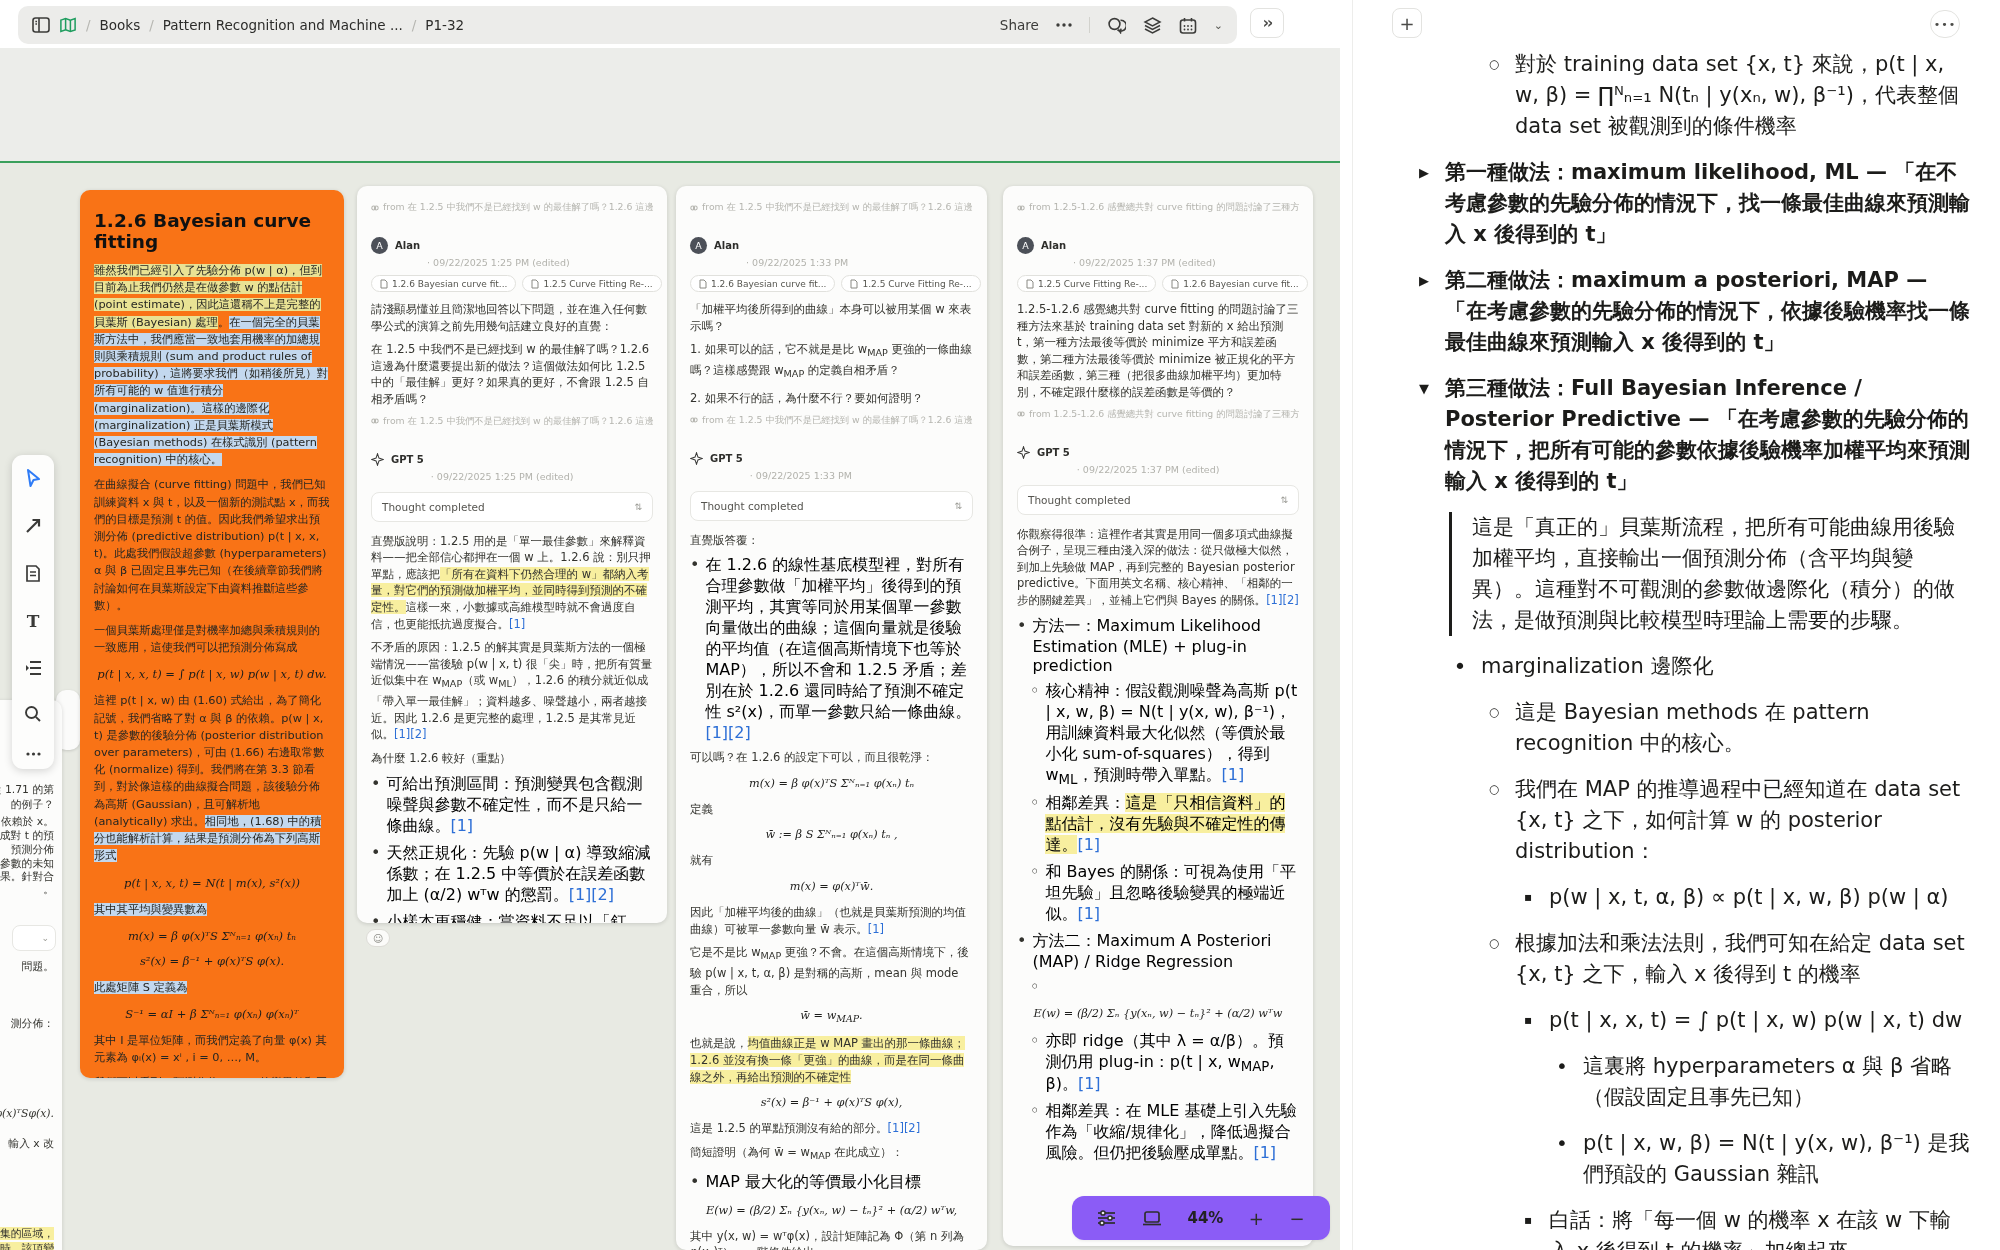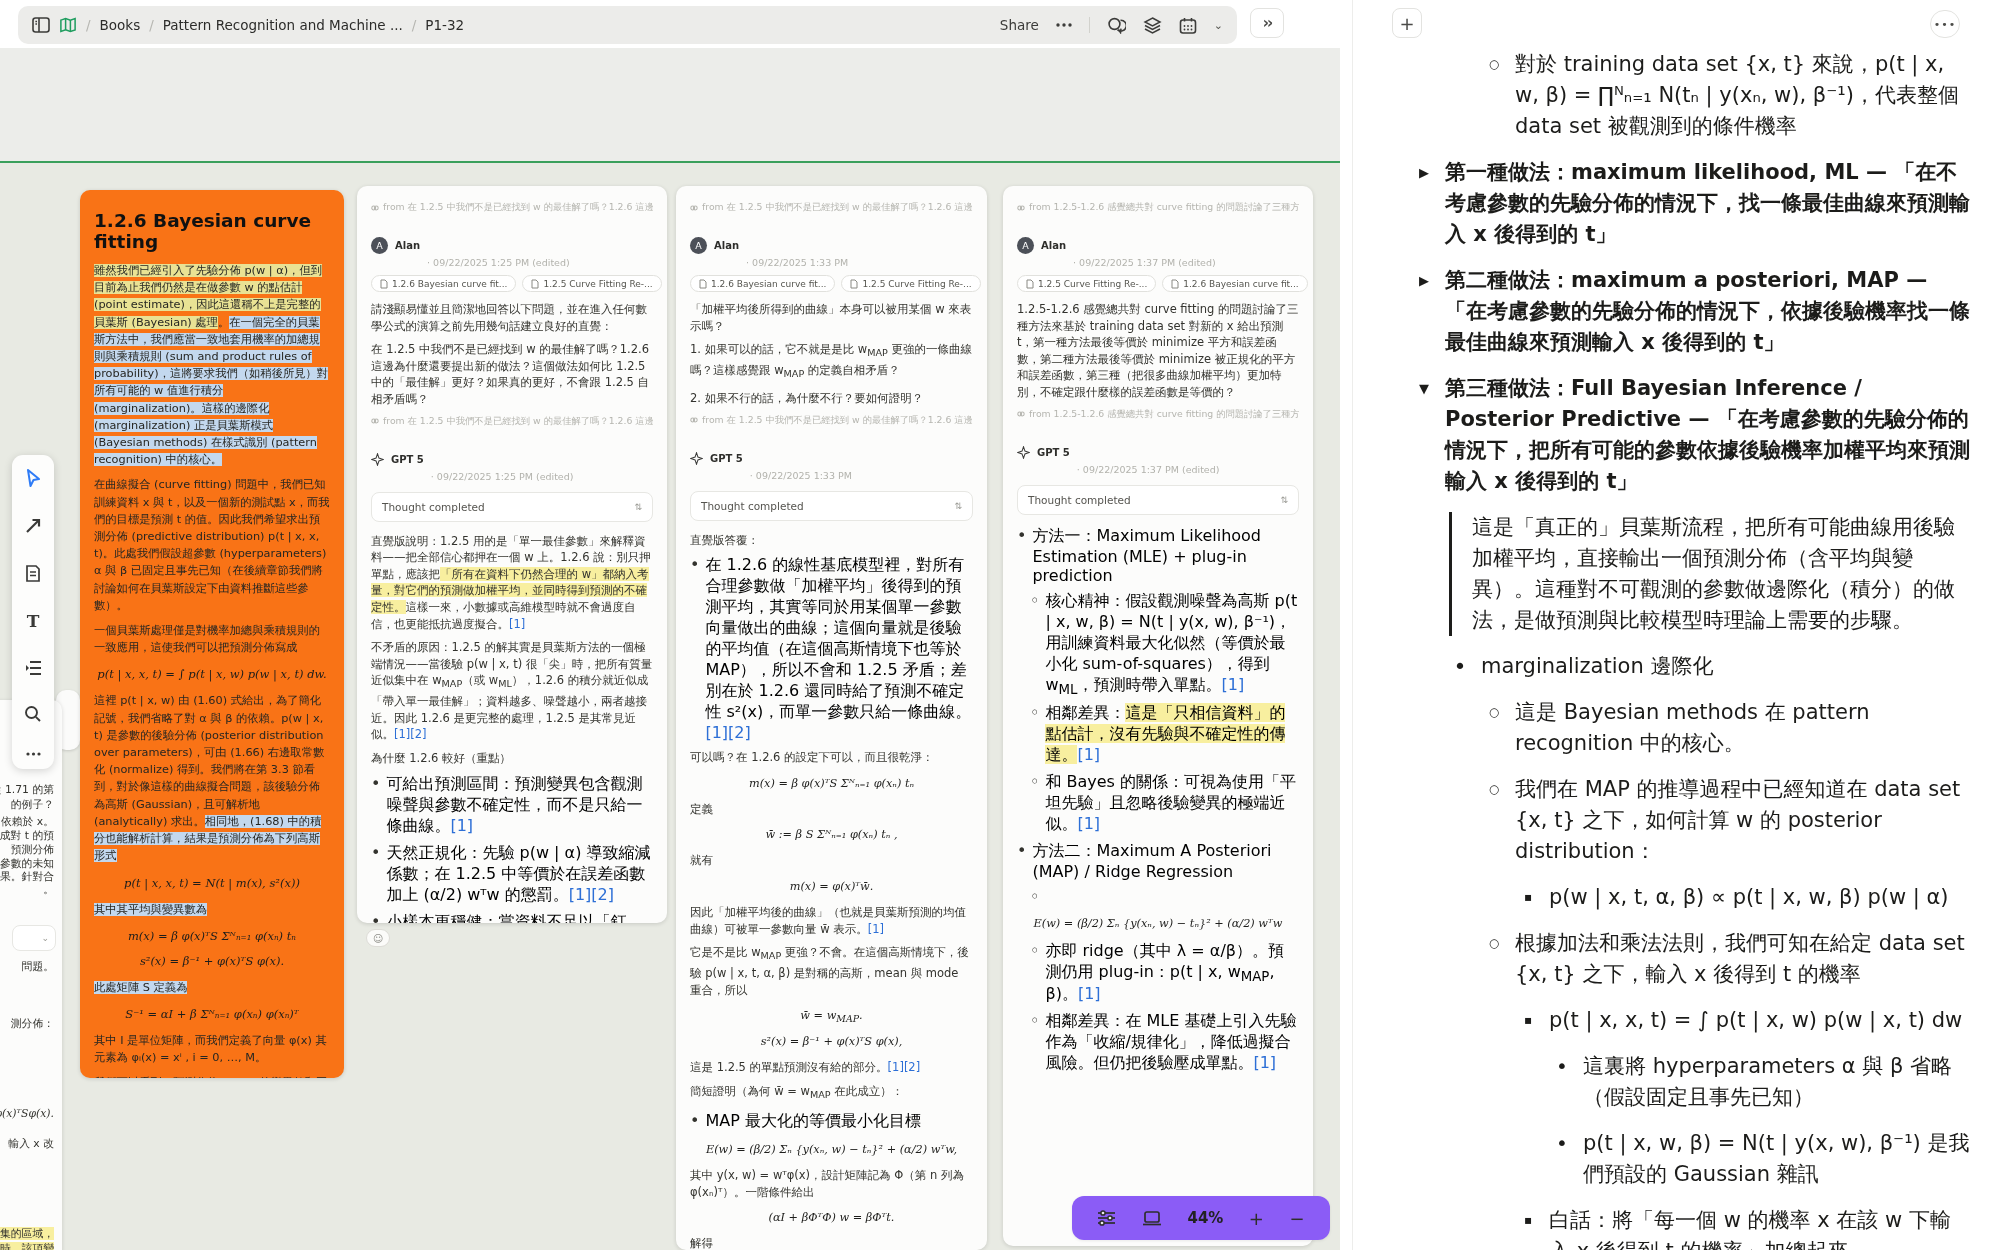--- a/index.html
+++ b/index.html
@@ -340,20 +340,21 @@
     </div>
     <div class="cp">可以嗎？在 1.2.6 的設定下可以，而且很乾淨：</div>
     <div class="cf">m(x) = β φ(x)ᵀS Σᴺₙ₌₁ φ(xₙ) tₙ</div>
     <div class="cp">定義</div>
     <div class="cf">w̄ := β S Σᴺₙ₌₁ φ(xₙ) tₙ ,</div>
     <div class="cp">就有</div>
     <div class="cf">m(x) = φ(x)ᵀw̄.</div>
     <div class="cp">因此「加權平均後的曲線」（也就是貝葉斯預測的均值曲線）可被單一參數向量 <span class="hl-mth">w̄</span> 表示。<span class="lnk">[1]</span></div>
     <div class="cp">它是不是比 <span class="hl-mth">w</span><sub>MAP</sub> 更強？不會。在這個高斯情境下，後驗 <span class="hl-mth">p(w | x, t, α, β)</span> 是對稱的高斯，mean 與 mode 重合，所以</div>
     <div class="cf">w̄ = w<sub>MAP</sub>.</div>
+    <div class="cp">也就是說，<span class="hl-y">均值曲線正是 w MAP 畫出的那一條曲線；1.2.6 並沒有換一條「更強」的曲線，而是在同一條曲線之外，再給出預測的不確定性</span></div>
     <div class="cf">s²(x) = β⁻¹ + φ(x)ᵀS φ(x),</div>
     <div class="cp">這是 1.2.5 的單點預測沒有給的部分。<span class="lnk">[1]</span><span class="lnk">[2]</span></div>
     <div class="cp">簡短證明（為何 <span class="hl-mth">w̄</span> = <span class="hl-mth">w</span><sub>MAP</sub> 在此成立）：</div>
     <div class="bl">
       <span class="bm">•</span>
       <span>MAP 最大化的等價最小化目標</span>
     </div>
     <div class="cf">E(w) = (β/2) Σₙ {y(xₙ, w) − tₙ}² + (α/2) wᵀw,</div>
     <div class="cp">其中 <span class="hl-mth">y(x, w) = wᵀφ(x)</span>，設計矩陣記為 <span class="hl-mth">Φ</span>（第 n 列為 <span class="hl-mth">φ(xₙ)ᵀ</span>）。一階條件給出</div>
     <div class="cf">(αI + βΦᵀΦ) w = βΦᵀt.</div>
@@ -400,20 +401,21 @@
           <path d="M9 1 L11 7 L17 9 L11 11 L9 17 L7 11 L1 9 L7 7 Z" fill="none" stroke="#3a3a38" stroke-width="1.4"></path>
         </svg>
       </span>
       <span class="uname">GPT 5</span>
       <span class="umeta">· 09/22/2025 1:37 PM (edited)</span>
     </div>
     <div class="thought">
       <span>Thought completed</span>
       <span class="tc">⇅</span>
     </div>
+    <div class="cp">你觀察得很準：這裡作者其實是用同一個多項式曲線擬合例子，呈現三種由淺入深的做法：從只做極大似然，到加上先驗做 MAP，再到完整的 Bayesian posterior predictive。下面用英文名稱、核心精神、「相鄰的一步的關鍵差異」，並補上它們與 Bayes 的關係。<span class="lnk">[1]</span><span class="lnk">[2]</span></div>
     <div class="bl">
       <span class="bm">•</span>
       <span>方法一：Maximum Likelihood Estimation (MLE) + plug-in prediction</span>
     </div>
     <div class="bl lv2">
       <span class="bm">◦</span>
       <span>核心精神：假設觀測噪聲為高斯 <span class="hl-mth">p(t | x, w, β) = N(t | y(x, w), β⁻¹)</span>，用訓練資料最大化似然（等價於最小化 sum-of-squares），得到 <span class="hl-mth">w</span><sub>ML</sub>，預測時帶入單點。<span class="lnk">[1]</span></span>
     </div>
     <div class="bl lv2">
       <span class="bm">◦</span>

